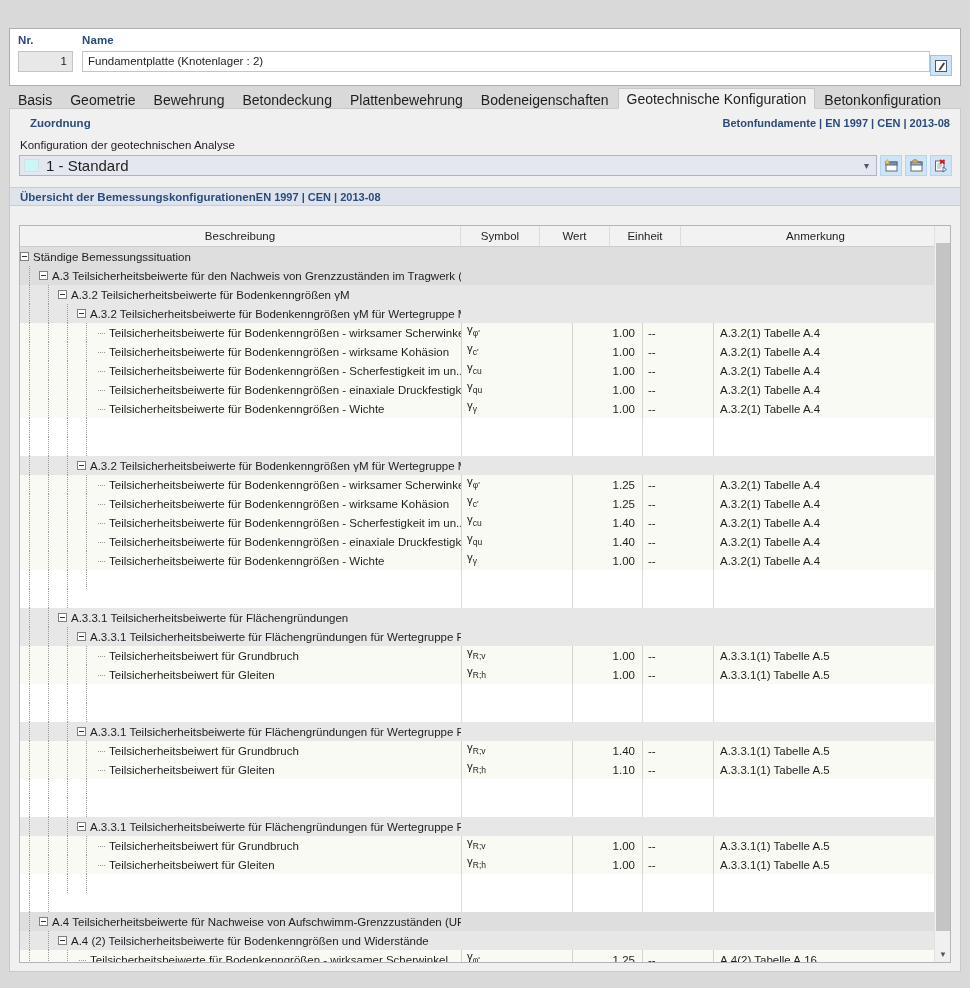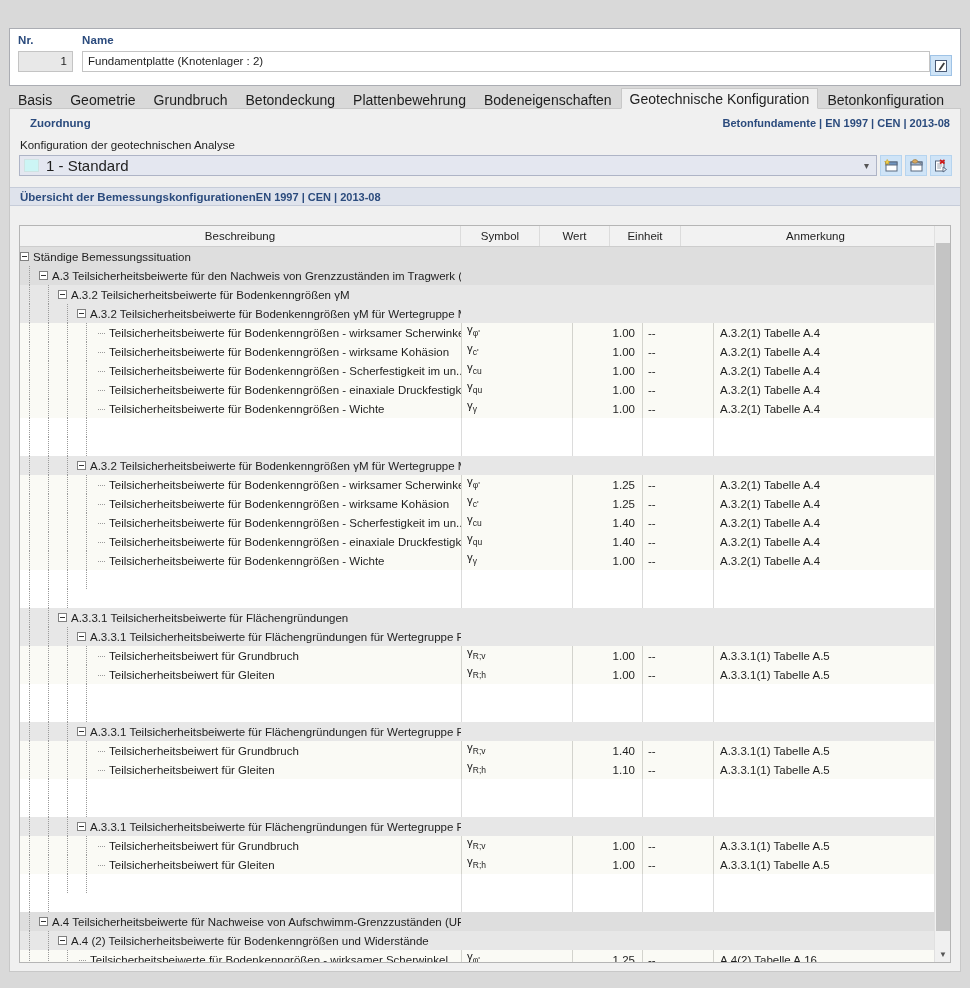--- a/index.html
+++ b/index.html
@@ -206,21 +206,21 @@
           <path d="M5 10 L9.5 3.5 L11 4.6 L6.5 11 Z" fill="#3c3c3c"></path>
           <path d="M5 10 L6.5 11 L4.6 11.6 Z" fill="#1e1e1e"></path>
         </svg>
       </div>
     </div>
   </div>
 
   <div class="tabstrip">
     <div class="tab">Basis</div>
     <div class="tab">Geometrie</div>
-    <div class="tab">Grundbruch</div>
+    <div class="tab">Bewehrung</div>
     <div class="tab">Betondeckung</div>
     <div class="tab">Plattenbewehrung</div>
     <div class="tab">Bodeneigenschaften</div>
     <div class="tab active">Geotechnische Konfiguration</div>
     <div class="tab">Betonkonfiguration</div>
   </div>
 
   <div class="panel">
 
     <div class="sec-bar">

